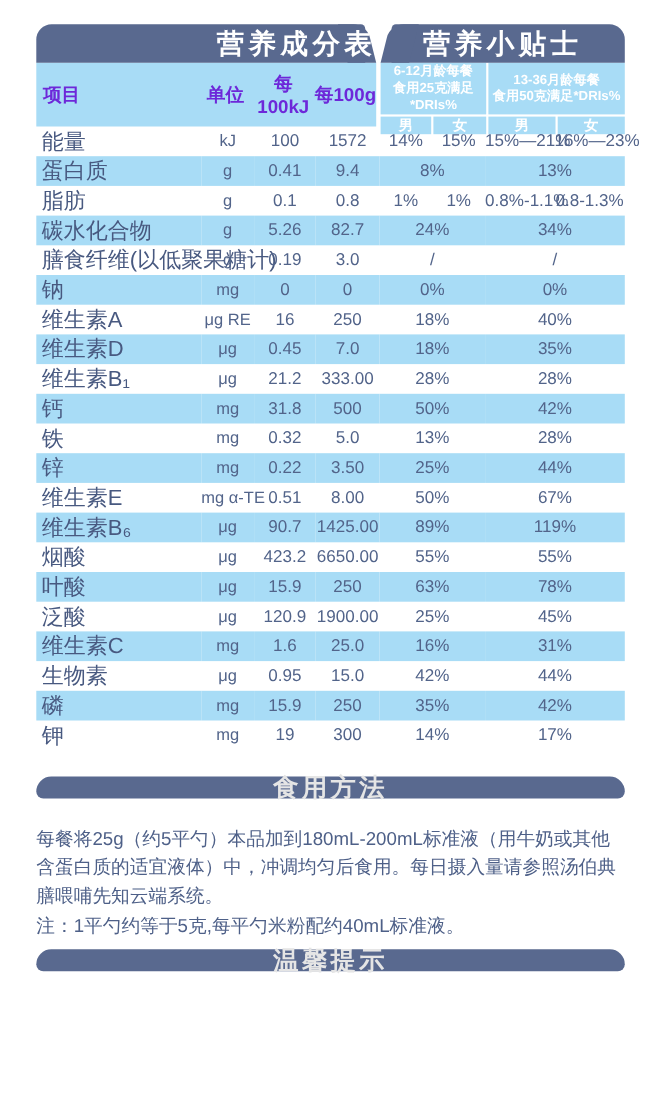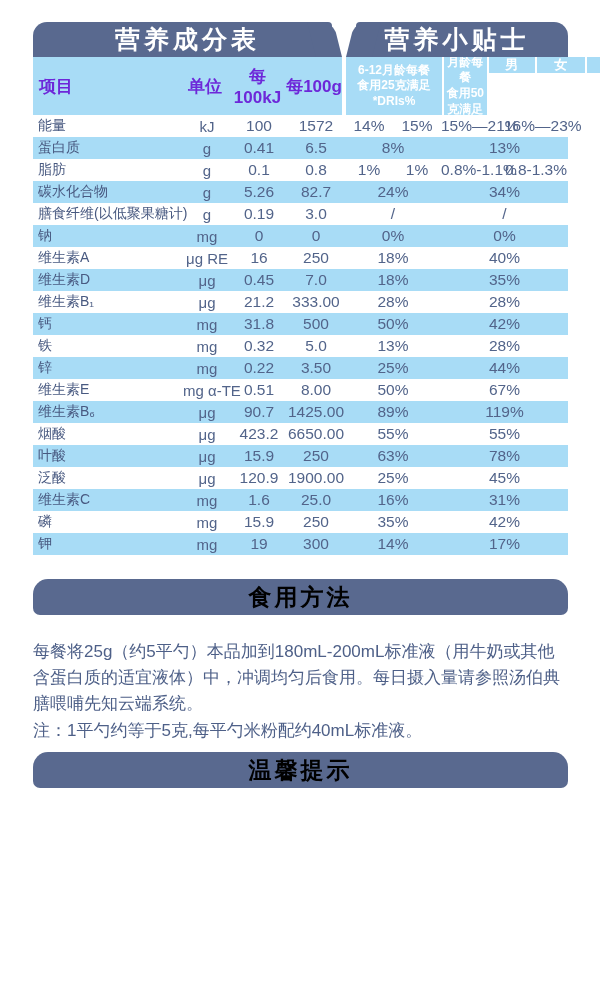--- a/index.html
+++ b/index.html
@@ -12,62 +12,62 @@
   html,body{margin:0;padding:0;}
   body{
     width:600px;height:1000px;background:#ffffff;overflow:hidden;
     font-family:"Liberation Sans","DejaVu Sans",sans-serif;
   }
   .content{width:535px;margin-left:33px;padding-top:22px;}
 
   
   .tabs{display:flex;gap:4px;}
   .tab{position:relative;height:35px;display:flex;align-items:center;justify-content:center;}
-  .tab-left{width:309px;}
+  .tab-left{width:309px;justify-content:flex-end;}
   .tab-right{width:222px;}
   .tab::before{content:'';position:absolute;top:0;bottom:0;background:var(--bar);}
   .tab-left::before{left:0;right:10px;border-radius:14px 4px 0 0;}
   .tab-left::after{content:'';position:absolute;top:0;bottom:0;right:0;width:26px;background:var(--bar);
     transform:skewX(14deg);transform-origin:bottom center;border-radius:0 12px 0 0;}
   .tab-right::before{right:0;left:10px;border-radius:4px 14px 0 0;}
   .tab-right::after{content:'';position:absolute;top:0;bottom:0;left:0;width:26px;background:var(--bar);
     transform:skewX(-14deg);transform-origin:bottom center;border-radius:12px 0 0 0;}
   .tab-label{position:relative;z-index:1;color:#fff;font-weight:bold;font-size:25px;letter-spacing:4px;}
 
   
   .thead-row{display:flex;gap:4px;height:58px;}
   .thead-left{width:309px;background:var(--stripe);display:flex;align-items:center;
     color:#6d28d9;font-weight:bold;font-size:17px;border-radius:0 0 0 0;}
   .th-item{flex:1;text-align:left;padding-left:6px;}
   .th-unit{width:48px;text-align:center;font-family:Liberation Mono, monospace;}
   .th-kj{width:57px;text-align:center;}
   .th-g{width:56px;text-align:center;}
-  .thead-right{width:222px;display:flex;flex-direction:row;gap:2px;}
+  .thead-right{width:222px;display:flex;flex-direction:column;gap:2px;}
   .thr-top{flex:1;display:flex;gap:2px;}
   .group-head{background:var(--stripe);color:#fff;font-weight:bold;font-size:12px;line-height:1.3;
     display:flex;flex-direction:column;justify-content:center;text-align:center;width:96px;}
   .group-head.g2{width:auto;flex:1;}
   .thr-bottom{height:16px;display:flex;gap:2px;}
   .sex{background:var(--stripe);color:#fff;font-weight:bold;font-size:13px;line-height:16px;text-align:center;}
   .s1{width:46px;} .s2{width:48px;} .s3{width:61px;} .s4{flex:1;}
 
   
   table.ntable{border-collapse:collapse;table-layout:fixed;width:535px;}
   .ntable td{height:22px;padding:0;text-align:center;font-size:15.5px;color:#52648a;
     white-space:nowrap;overflow:visible;}
-  .ntable td.c-name{text-align:left;padding-left:5px;font-size:14px;color:var(--navy);}
+  .ntable td.c-name{text-align:left;padding-left:5px;font-size:20px;color:var(--navy);}
   .ntable td.c-unit{font-size:15px;}
   .ntable tbody tr:nth-child(even){background:var(--stripe);}
 
   
   .section{margin-top:24px;}
   .section.tight{margin-top:8px;}
-  .sec-bar{height:36px;background:var(--bar);border-radius:15px 15px 7px 7px;
+  .sec-bar{height:20px;background:var(--bar);border-radius:15px 15px 7px 7px;
     display:flex;align-items:center;justify-content:center;
-    color:#000000;font-size:23px;font-weight:bold;letter-spacing:3px;}
+    color:#e5e5e5;font-size:23px;font-weight:bold;letter-spacing:3px;}
   .sec-body{padding-top:24px;color:var(--body-text);font-size:17px;line-height:26px;}
   .sec-body p{margin:0 0 1px 0;}
 </style>
 </head>
 <body>
 
 <div class="content">
 
   <div class="tabs">
     <div class="tab tab-left">
@@ -124,21 +124,21 @@
           <td class="c-num">1572</td>
           <td class="c-pct">14%</td>
           <td class="c-pct">15%</td>
           <td class="c-pct">15%—21%</td>
           <td class="c-pct">16%—23%</td>
         </tr>
         <tr>
           <td class="c-name">蛋白质</td>
           <td class="c-unit">g</td>
           <td class="c-num">0.41</td>
-          <td class="c-num">6.5</td>
+          <td class="c-num">9.4</td>
           <td class="c-pct" colspan="2">8%</td>
           <td class="c-pct" colspan="2">13%</td>
         </tr>
         <tr>
           <td class="c-name">脂肪</td>
           <td class="c-unit">g</td>
           <td class="c-num">0.1</td>
           <td class="c-num">0.8</td>
           <td class="c-pct">1%</td>
           <td class="c-pct">1%</td>
@@ -259,20 +259,28 @@
         </tr>
         <tr>
           <td class="c-name">维生素C</td>
           <td class="c-unit">mg</td>
           <td class="c-num">1.6</td>
           <td class="c-num">25.0</td>
           <td class="c-pct" colspan="2">16%</td>
           <td class="c-pct" colspan="2">31%</td>
         </tr>
         <tr>
+          <td class="c-name">生物素</td>
+          <td class="c-unit">μg</td>
+          <td class="c-num">0.95</td>
+          <td class="c-num">15.0</td>
+          <td class="c-pct" colspan="2">42%</td>
+          <td class="c-pct" colspan="2">44%</td>
+        </tr>
+        <tr>
           <td class="c-name">磷</td>
           <td class="c-unit">mg</td>
           <td class="c-num">15.9</td>
           <td class="c-num">250</td>
           <td class="c-pct" colspan="2">35%</td>
           <td class="c-pct" colspan="2">42%</td>
         </tr>
         <tr>
           <td class="c-name">钾</td>
           <td class="c-unit">mg</td>

